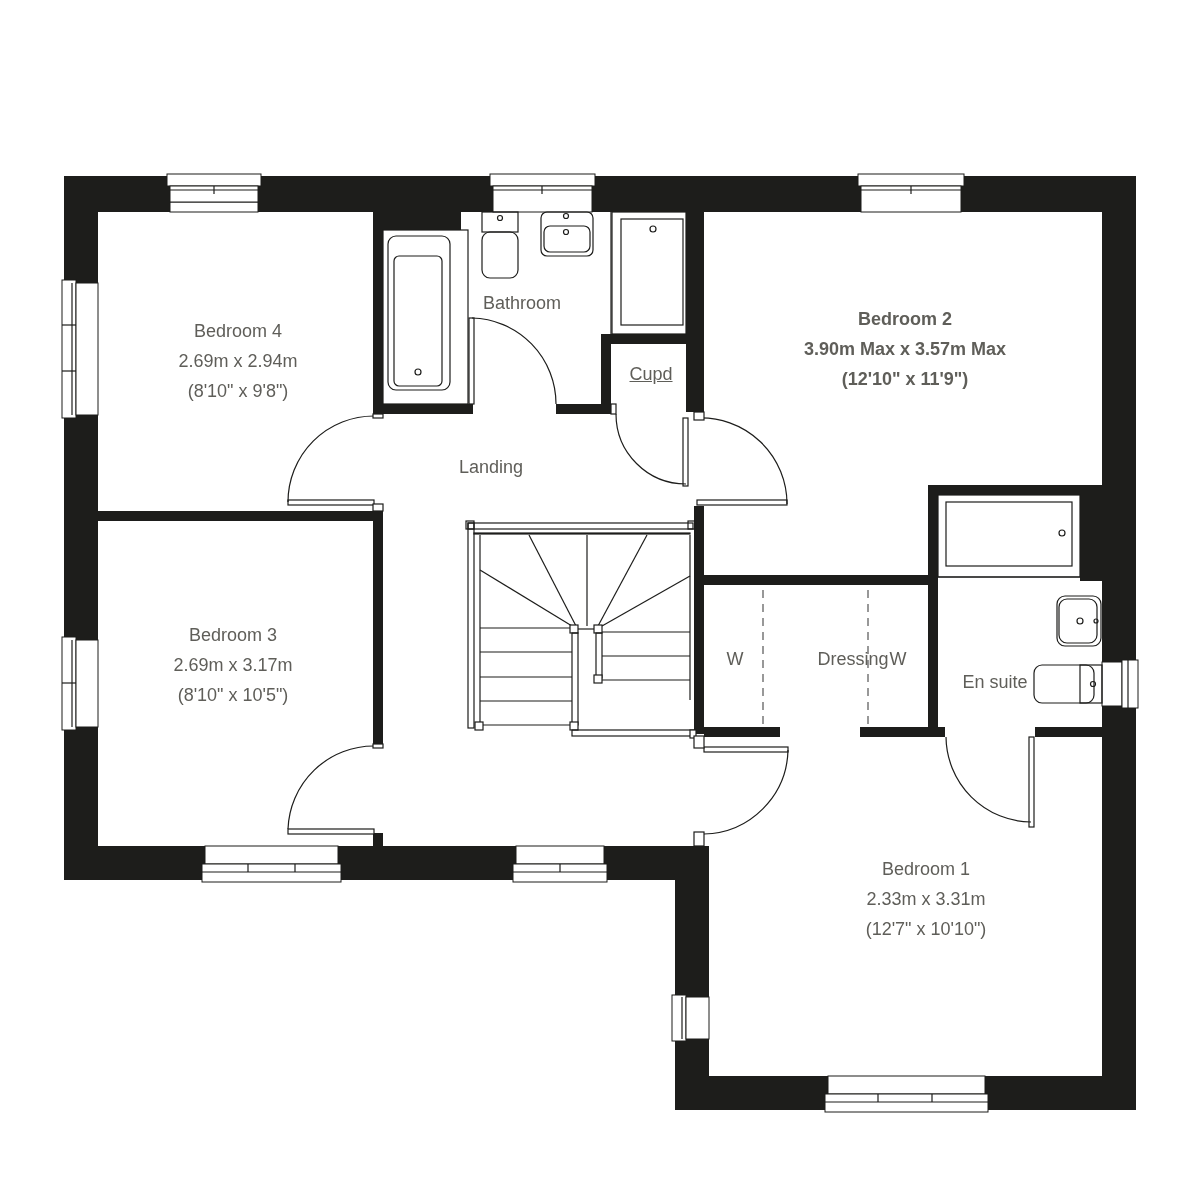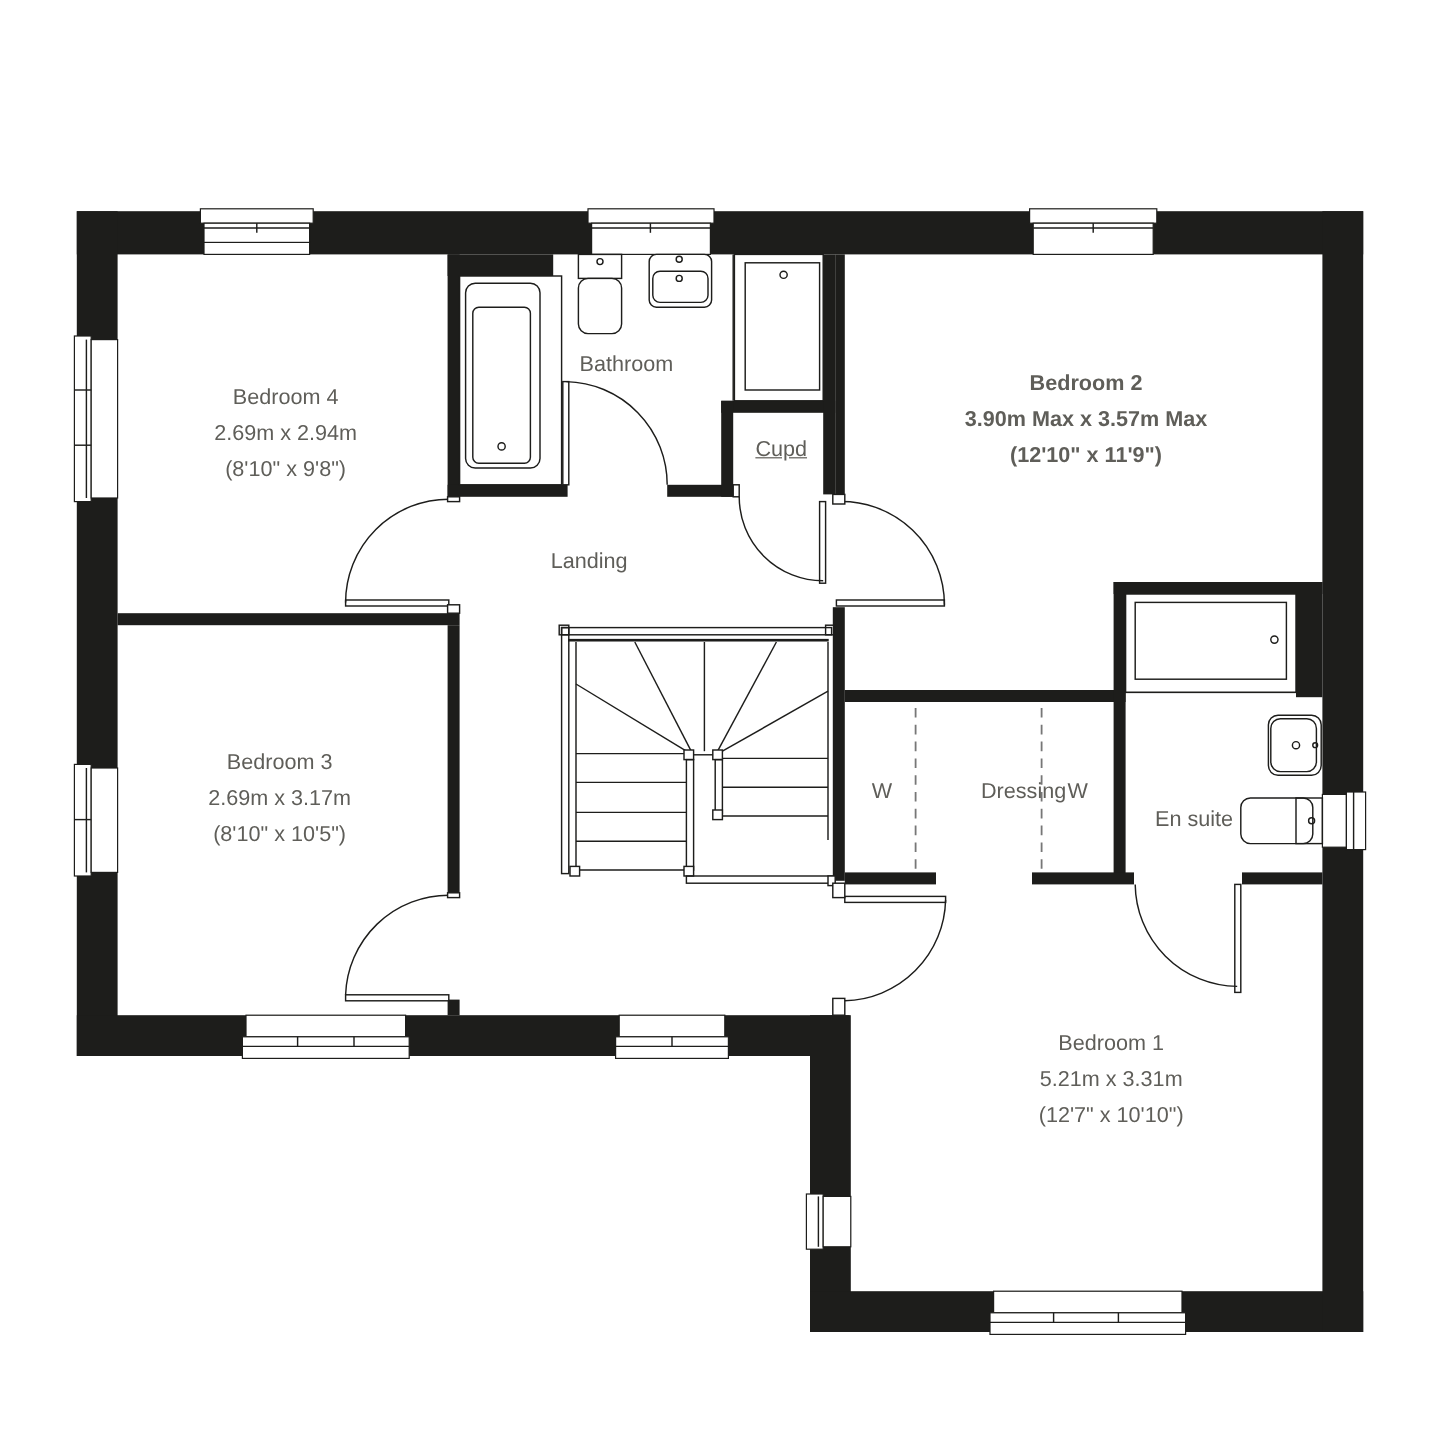--- a/index.html
+++ b/index.html
@@ -290,21 +290,21 @@
 </div>
 
 <div class="label" style="left:905px; top:304px;font-weight:bold;">
   <span>Bedroom 2</span>
   <span>3.90m Max x 3.57m Max</span>
   <span>(12'10" x 11'9")</span>
 </div>
 
 <div class="label" style="left:902px; top:854px;margin-left:24px;">
   <span>Bedroom 1</span>
-  <span>5.21m x 3.31m</span>
+  <span>2.33m x 3.31m</span>
   <span>(12'7" x 10'10")</span>
 </div>
 
 <div class="label" style="left:522px; top:288px;">
   <span>Bathroom</span>
 </div>
 
 <div class="label" style="left:651px; top:359px;text-decoration:underline;">
   <span>Cupd</span>
 </div>

